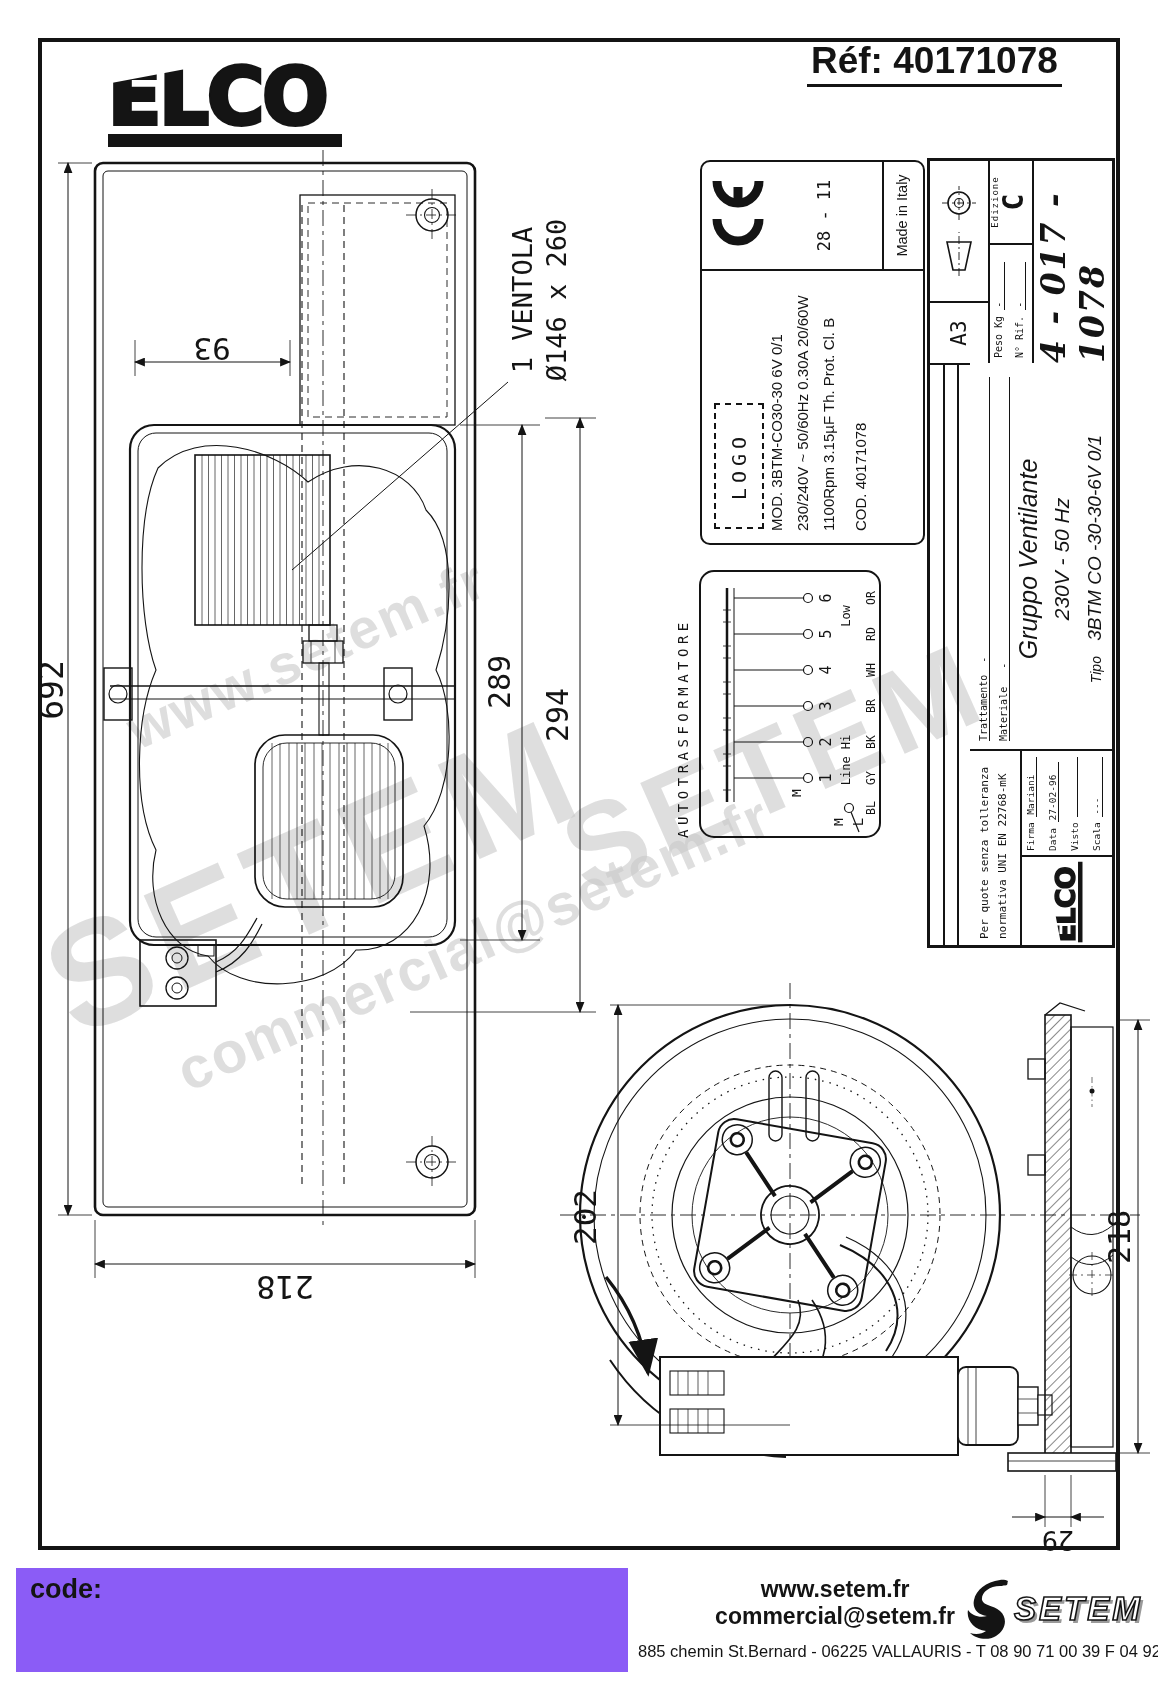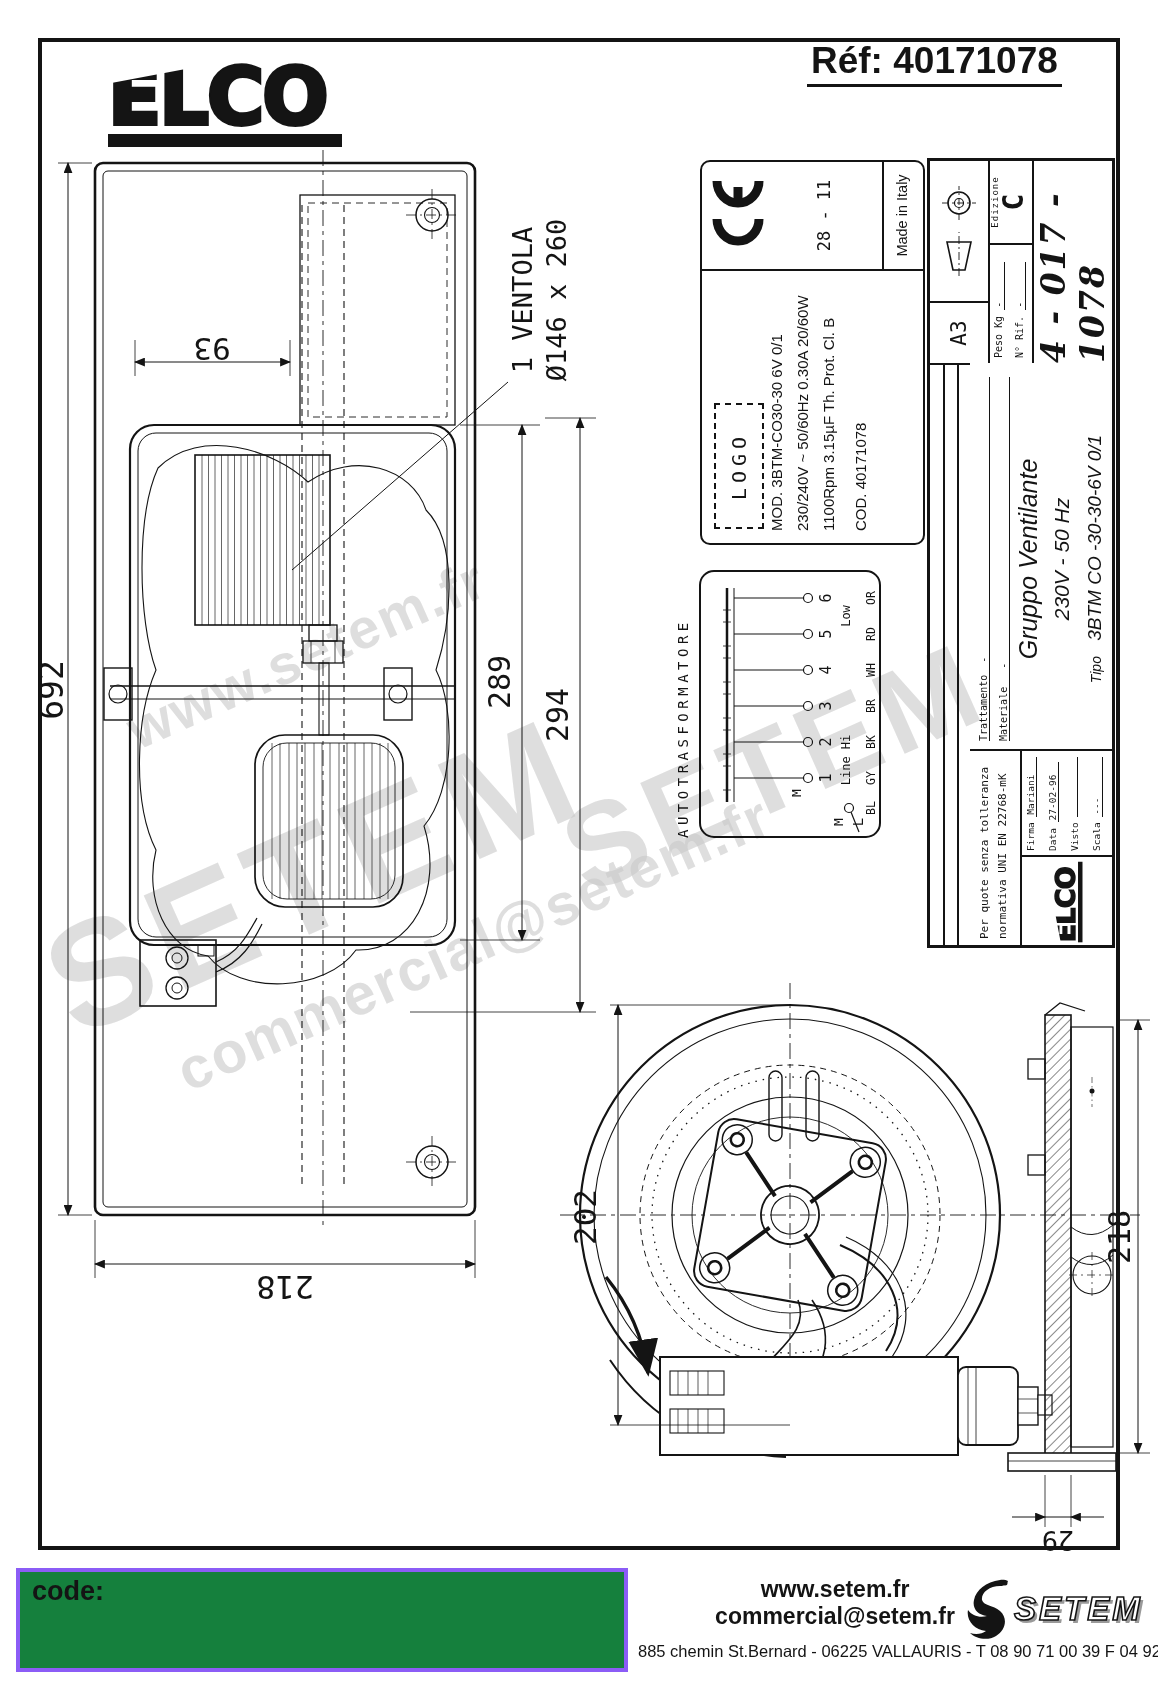--- a/index.html
+++ b/index.html
@@ -58,22 +58,22 @@
   .tb-sign{position:absolute;left:90px;right:0;top:52px;bottom:0;padding:3px 4px;}
   .tb-sign .row{font-size:9.5px;height:22px;white-space:nowrap;}
   .tb-sign .u{display:inline-block;min-width:56px;border-bottom:1px solid #141414;padding:0 2px;}
   .tb-mid{position:absolute;left:196px;top:40px;right:208px;bottom:0;}
   .tb-matrow{position:absolute;left:8px;right:8px;font-size:10px;border-bottom:1px solid #141414;white-space:nowrap;}
   .tb-title1{position:absolute;left:0;right:0;top:44px;text-align:center;font-style:italic;font-size:25px;}
   .tb-title2{position:absolute;left:0;right:0;top:80px;text-align:center;font-style:italic;font-size:21px;}
   .tb-tipo{position:absolute;left:0;right:0;top:114px;text-align:center;font-style:italic;font-size:19px;white-space:nowrap;}
   .tb-tipo .lab{font-size:14px;margin-right:10px;}
   
-  .codebox{position:absolute;left:16px;top:1568px;width:612px;height:104px;border:4px solid #8b5cf6;
-           box-sizing:border-box;z-index:4;background:#15803d;}
+  .codebox{position:absolute;left:16px;top:1568px;width:612px;height:104px;border:2px solid #8b5cf6;
+           box-sizing:border-box;z-index:4;background:#8b5cf6;}
   .codebox .lab{position:absolute;left:12px;top:4px;font-size:27px;font-weight:bold;}
   .codebox .val{position:absolute;left:0;right:0;top:32px;text-align:center;padding-left:70px;
                 font-size:60px;font-weight:bold;letter-spacing:1px;}
   .f-center{position:absolute;left:650px;top:1576px;width:370px;text-align:center;z-index:4;}
   .f-center .site{font-size:23px;font-weight:bold;}
   .f-center .mail{font-size:23px;font-weight:bold;}
   .f-addr{position:absolute;left:638px;top:1642px;font-size:16.5px;white-space:nowrap;z-index:4;}
   .setemlogo{position:absolute;left:962px;top:1578px;z-index:4;display:flex;align-items:center;}
   .setemtext{font-style:italic;font-weight:bold;font-size:33px;letter-spacing:3px;color:#fff;
              -webkit-text-stroke:1.6px #141414;text-shadow:3px 3px 0 #9a9a9a;}

